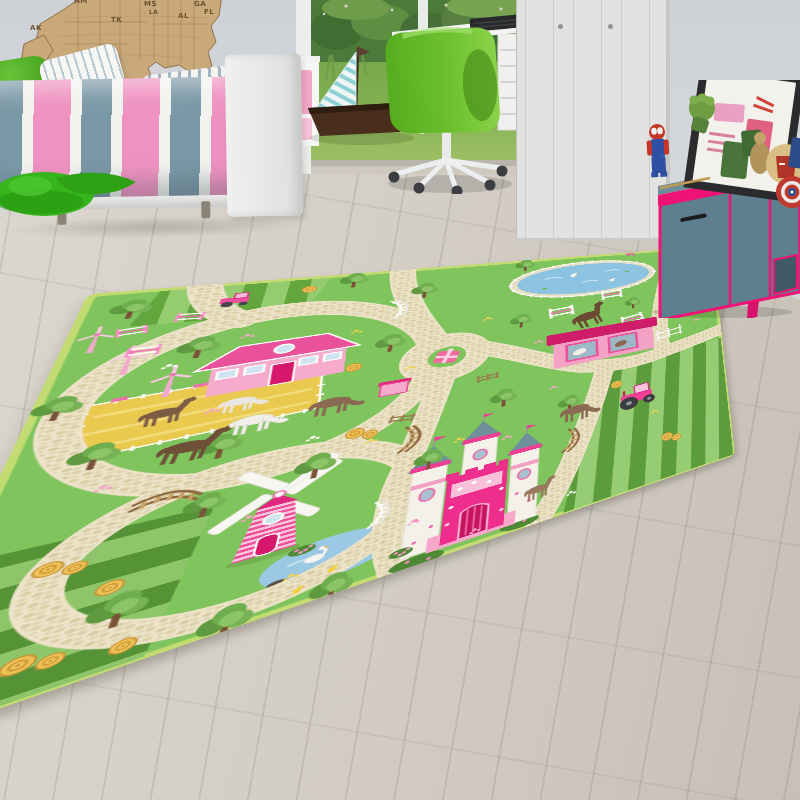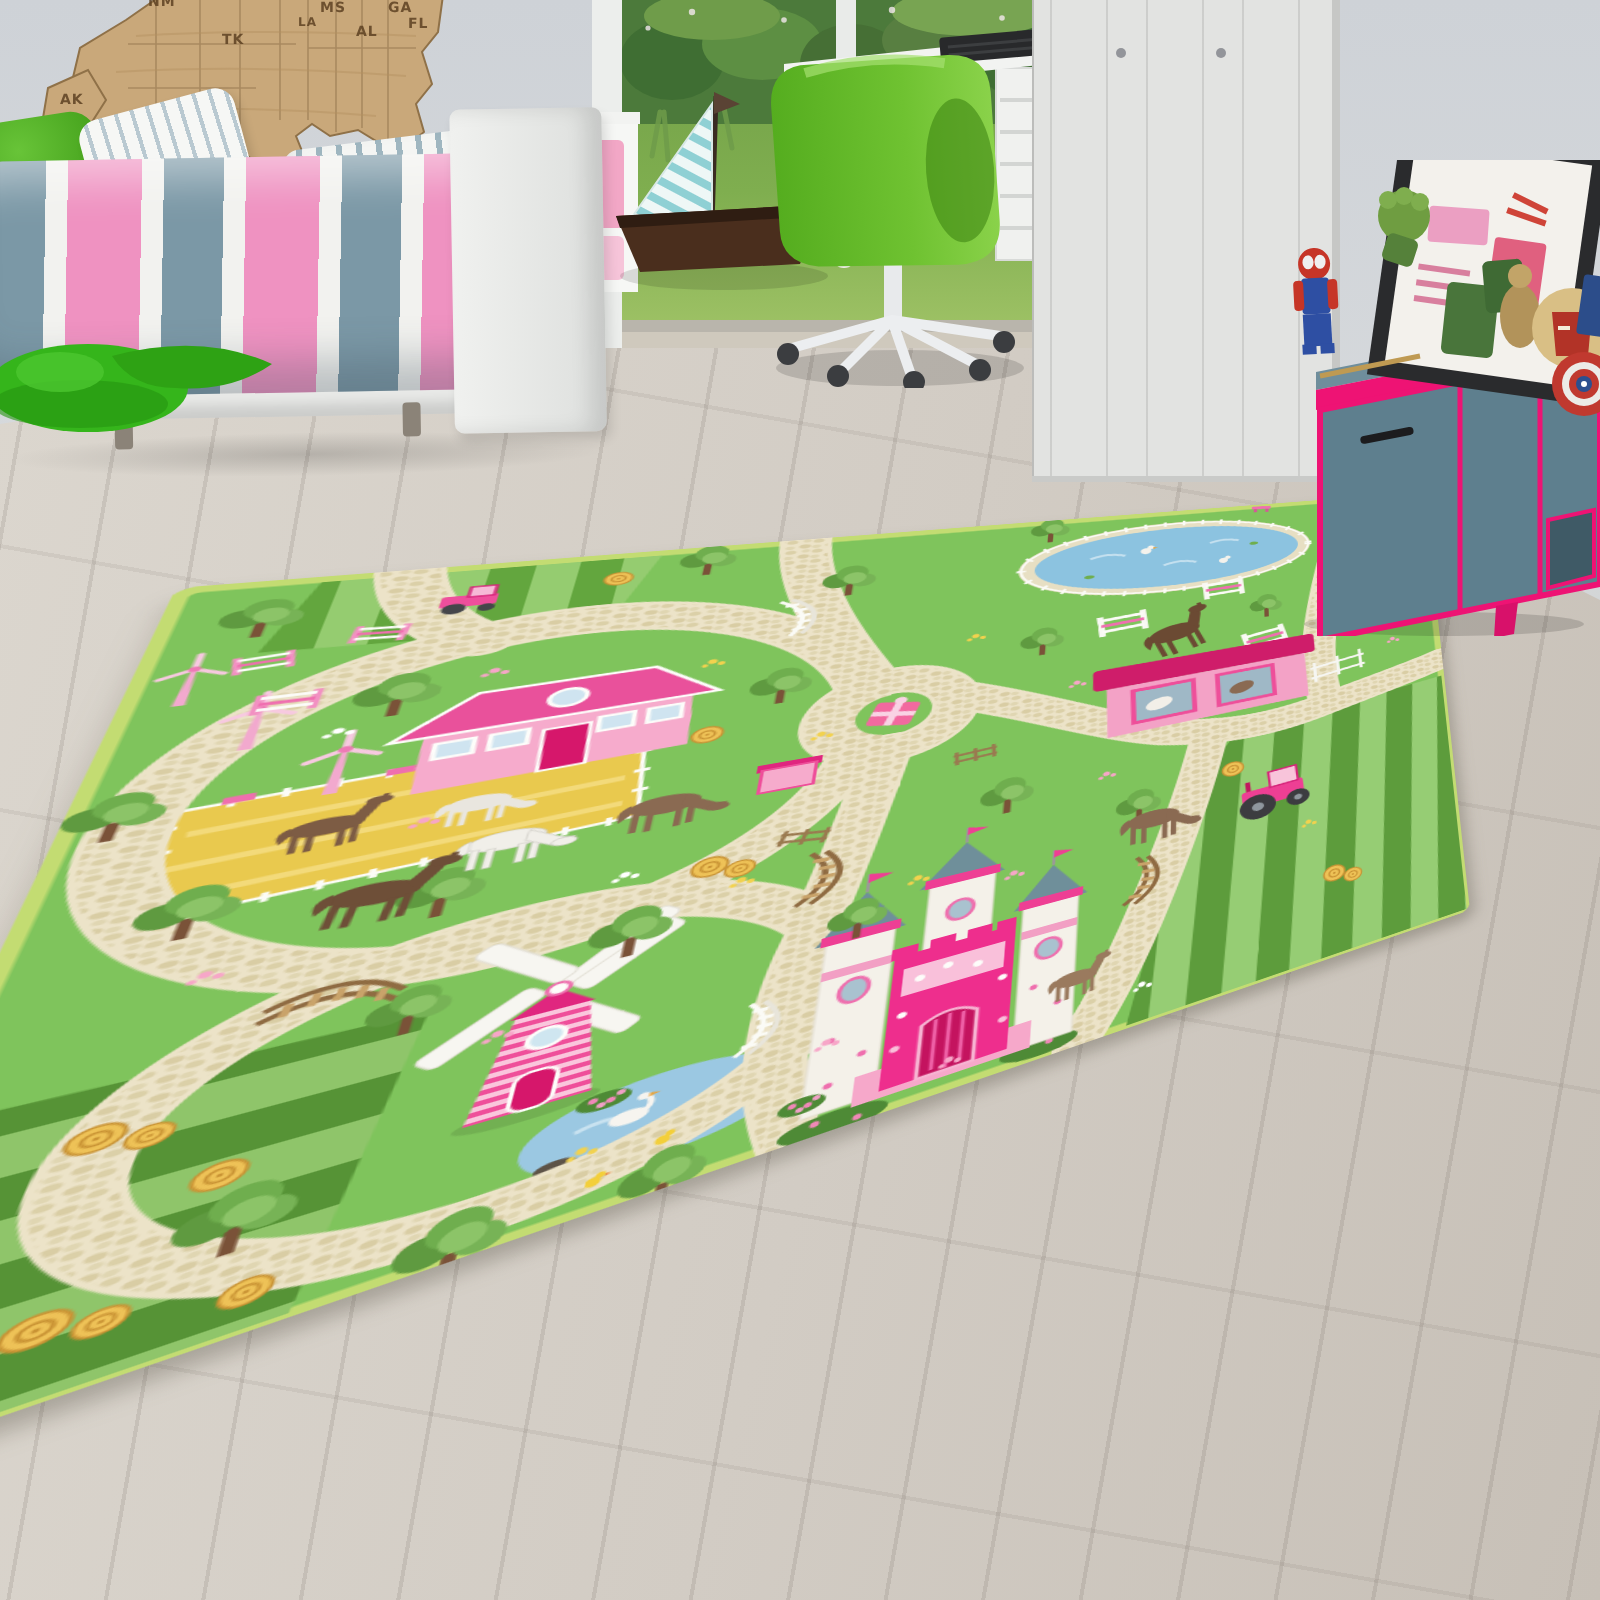--- a/index.html
+++ b/index.html
@@ -62,25 +62,25 @@
       <path d="M78,-6 L214,-6 L211,16 L203,26 L208,42 L200,52 L204,66 L194,74 L200,84 L197,104 L188,88 L184,73 L171,65 L157,68 L148,62 L140,68 L144,78 L135,106 L125,86 L116,78 L96,82 L84,73 L57,68 L39,61 L27,45 L32,24 L55,10 Z"></path>
       <path d="M16,44 L36,35 L45,50 L38,61 L44,79 L33,76 L22,85 L12,68 Z"></path>
     </g>
     <g stroke="#8a6b46" stroke-width=".8" opacity=".5" fill="none">
       <path d="M70,-4 V66 M92,-4 V78 M112,-4 V78 M132,-4 V60 M146,-2 V60 M146,24 H200 M160,-2 V66 M173,-2 V64 M186,-2 V70 M56,22 H140 M56,44 H120"></path>
     </g>
     <g stroke="#b3905f" stroke-width="1" opacity=".45" fill="none">
       <path d="M60,18 Q120,14 200,18 M50,36 Q120,32 195,38 M60,56 Q110,52 180,58"></path>
     </g>
   </svg>
-  <span class="ml" style="left:22px;top:46px">AK</span>
+  <span class="ml" style="left:22px;top:24px">AK</span>
   <span class="ml" style="left:66px;top:-3px">NM</span>
   <span class="ml" style="left:103px;top:16px">TK</span>
   <span class="ml" style="left:141px;top:8px;font-size:6px">LA</span>
-  <span class="ml" style="left:152px;top:0px">MS</span>
+  <span class="ml" style="left:136px;top:0px">MS</span>
   <span class="ml" style="left:170px;top:12px">AL</span>
   <span class="ml" style="left:186px;top:0px">GA</span>
   <span class="ml" style="left:196px;top:8px">FL</span>
 </div>
 
 <svg class="abs" style="left:296px;top:0" width="252" height="174" viewBox="0 0 252 174">
   <defs>
     <linearGradient id="gg" x1="0" y1="0" x2="0" y2="1">
       <stop offset="0" stop-color="#6f9c46"></stop>
           <stop offset=".55" stop-color="#7fae4f"></stop>

